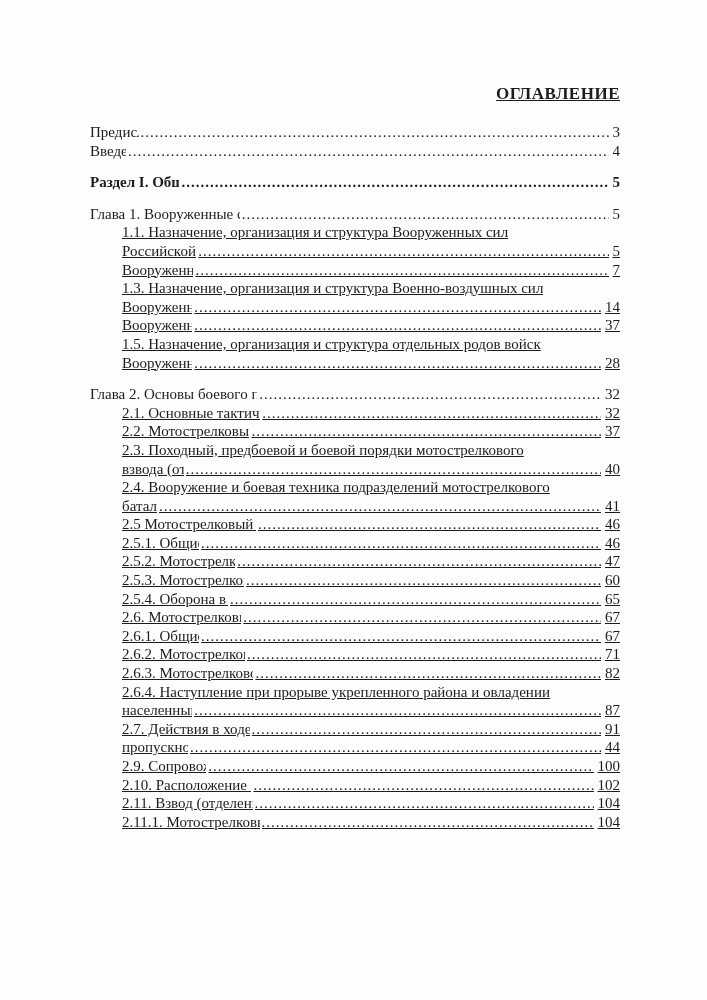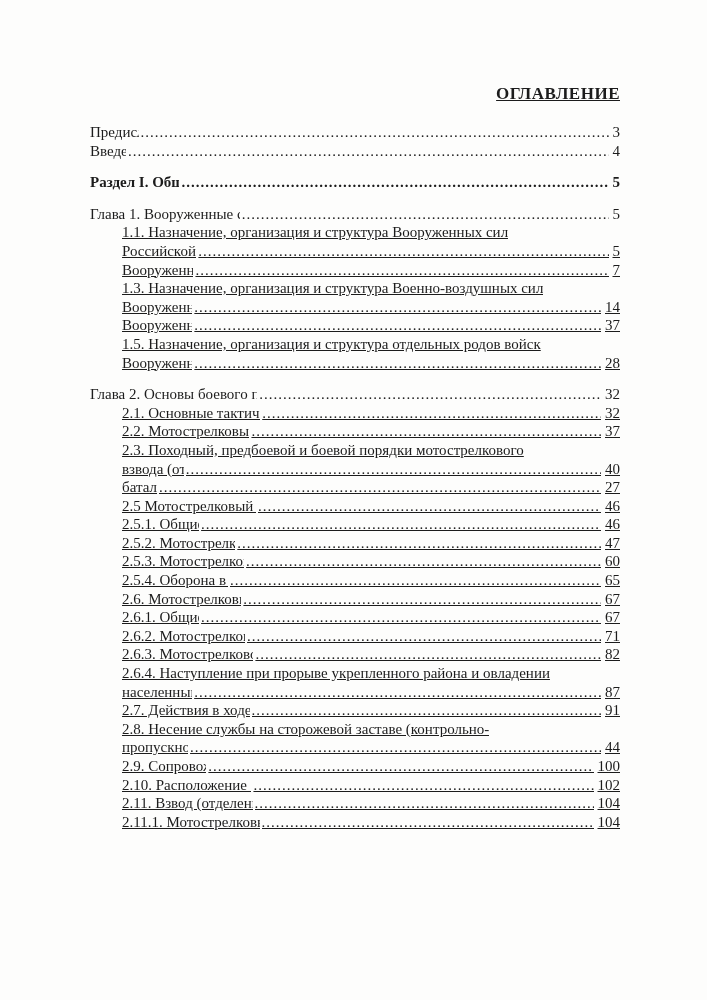--- a/index.html
+++ b/index.html
@@ -134,24 +134,28 @@
   </div>
         <div class="toc-line no-page indent">
     <span class="toc-entry-text">2.3. Походный, предбоевой и боевой порядки мотострелкового</span>
 
   </div>
         <div class="toc-line indent">
     <span class="toc-entry-text">взвода (отделения)</span>
     <span class="dot-leader"></span>
     <span class="toc-page-number">40</span>
   </div>
+        <div class="toc-line no-page indent">
+    <span class="toc-entry-text">2.4. Вооружение и боевая техника подразделений мотострелкового</span>
+
+  </div>
         <div class="toc-line indent">
     <span class="toc-entry-text">батальона</span>
     <span class="dot-leader"></span>
-    <span class="toc-page-number">27</span>
+    <span class="toc-page-number">41</span>
   </div>
         <div class="toc-line indent">
     <span class="toc-entry-text">2.5 Мотострелковый взвод (отделение) в обороне</span>
     <span class="dot-leader"></span>
     <span class="toc-page-number">46</span>
   </div>
         <div class="toc-line indent">
     <span class="toc-entry-text">2.5.1. Общие положения</span>
     <span class="dot-leader"></span>
     <span class="toc-page-number">46</span>
@@ -198,24 +202,20 @@
         <div class="toc-line indent">
     <span class="toc-entry-text">населенным пунктом.</span>
     <span class="dot-leader"></span>
     <span class="toc-page-number">87</span>
   </div>
         <div class="toc-line indent">
     <span class="toc-entry-text">2.7. Действия в ходе вооруженного конфликта</span>
     <span class="dot-leader"></span>
     <span class="toc-page-number">91</span>
   </div>
-        <div class="toc-line no-page indent">
-    <span class="toc-entry-text">2.8. Несение службы на сторожевой заставе (контрольно-</span>
-
-  </div>
         <div class="toc-line indent">
     <span class="toc-entry-text">пропускном пункте)</span>
     <span class="dot-leader"></span>
     <span class="toc-page-number">44</span>
   </div>
         <div class="toc-line indent">
     <span class="toc-entry-text">2.9. Сопровождение колонн</span>
     <span class="dot-leader"></span>
     <span class="toc-page-number">100</span>
   </div>

